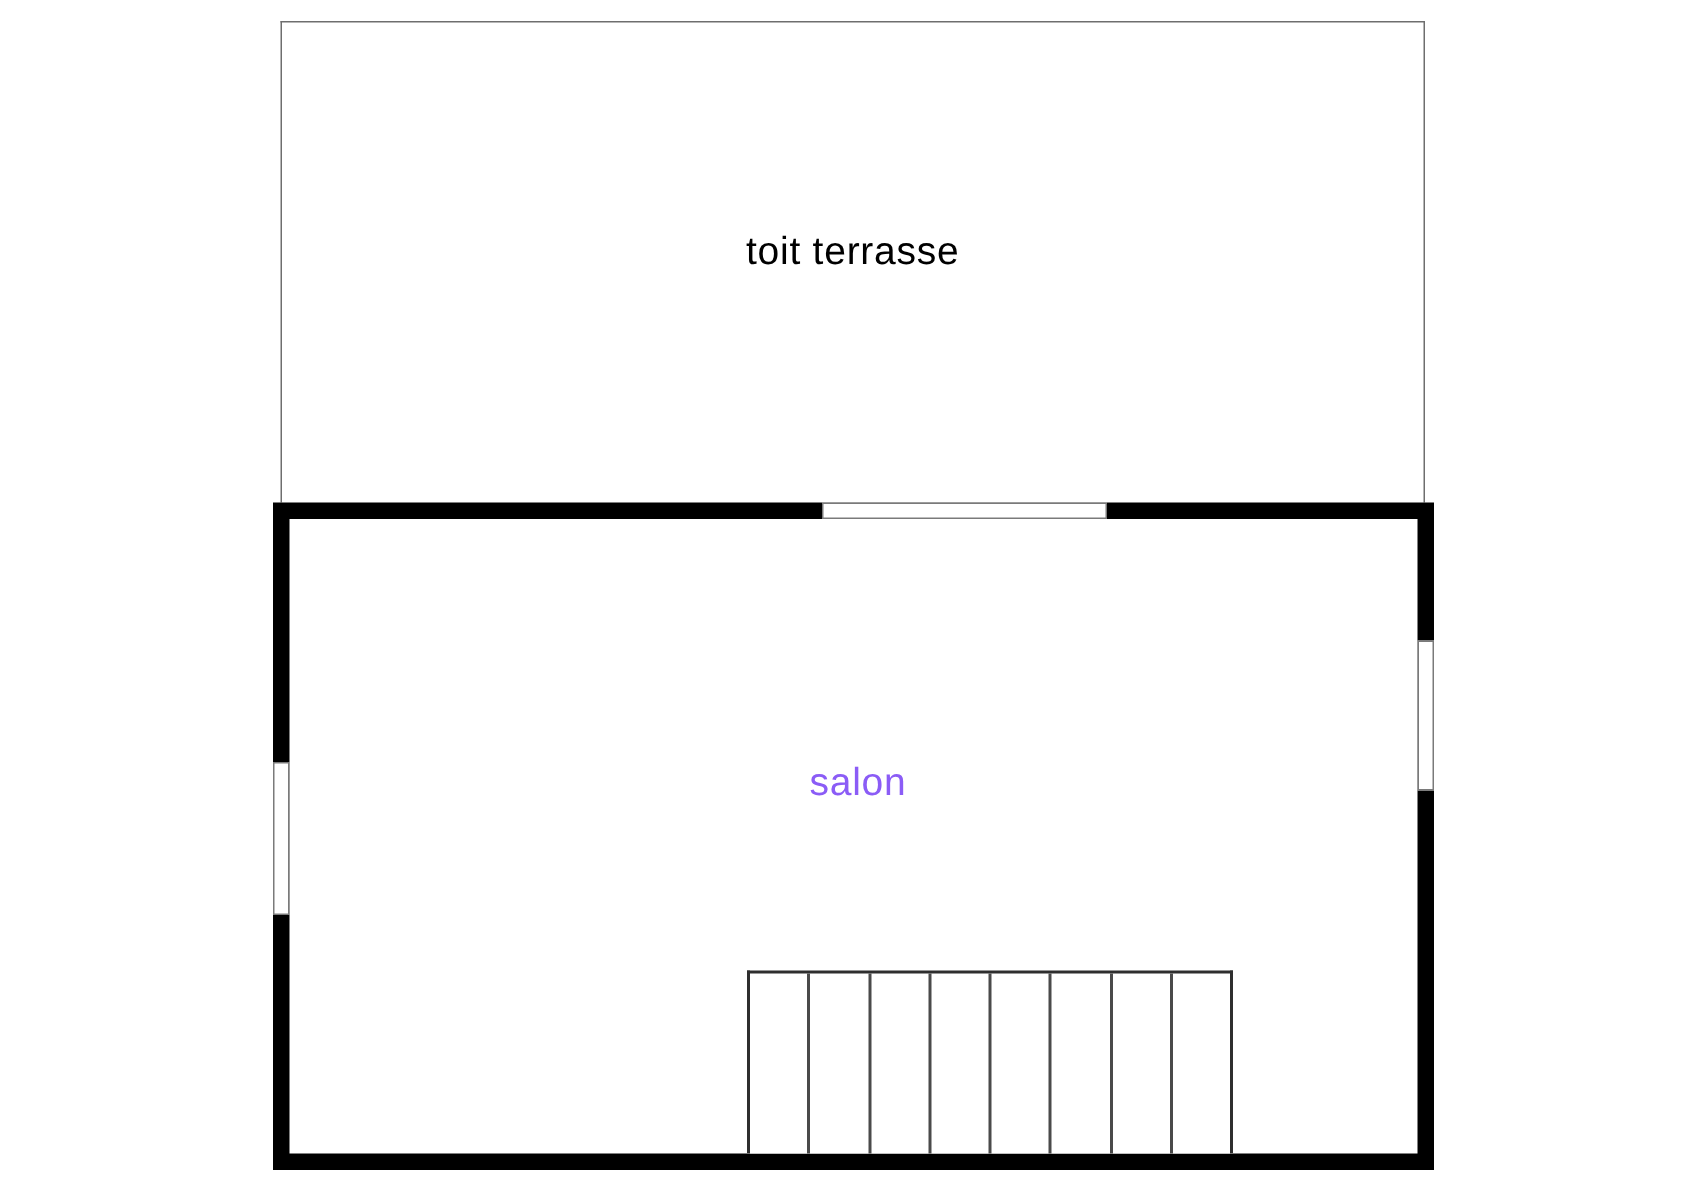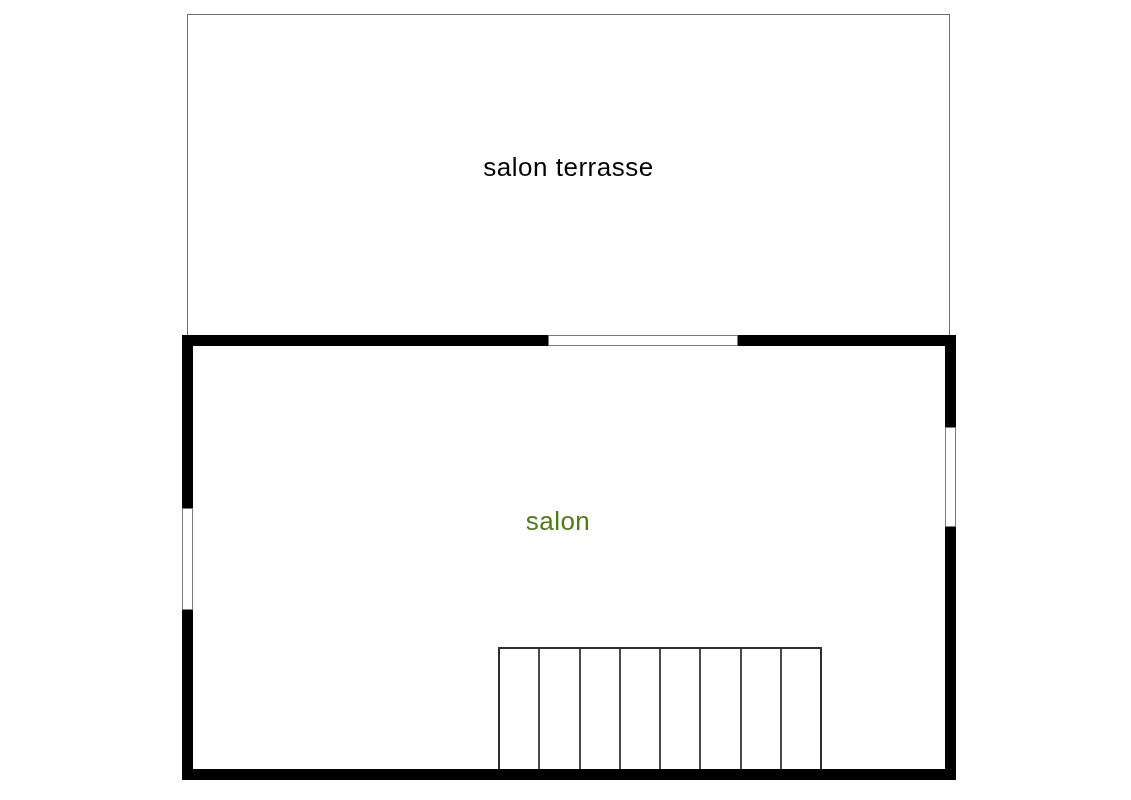--- a/index.html
+++ b/index.html
@@ -50,27 +50,27 @@
   .salon-inner {
     position: absolute;
     left: 11px;
     top: 11px;
     right: 11px;
     bottom: 11px;
     background: #ffffff;
   }
   .salon-label {
     position: absolute;
-    left: 182px;
+    left: 196px;
     top: 506px;
     width: 752px;
     text-align: center;
     font-size: 26px;
     line-height: 30px;
-    color: #4d7c0f;
+    color: #8b5cf6;
     letter-spacing: 0.5px;
   }
   
   .window {
     position: absolute;
     box-sizing: border-box;
     background: #ffffff;
     border: 1px solid #7a7a7a;
   }
   .window-top    { left: 548px; top: 335px; width: 190px; height: 11px; }
@@ -97,21 +97,21 @@
   .stair-tread:first-child {
     border-left: none;
   }
 </style>
 </head>
 <body>
 
 <div class="canvas">
 
   <div class="terrace"></div>
-  <div class="terrace-label">salon terrasse</div>
+  <div class="terrace-label">toit terrasse</div>
 
   <div class="salon-outer">
     <div class="salon-inner"></div>
   </div>
   <div class="salon-label">salon</div>
 
   <div class="window window-top"></div>
   <div class="window window-left"></div>
   <div class="window window-right"></div>
 

